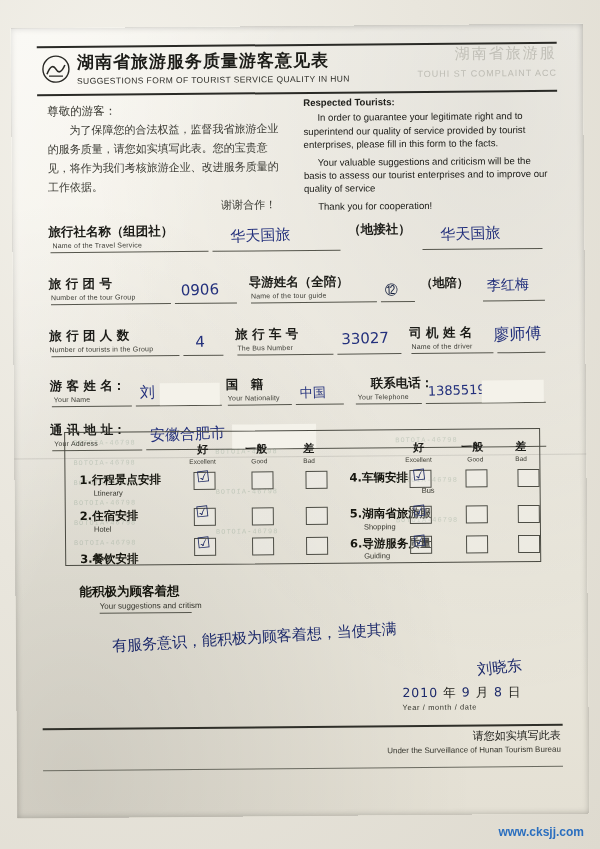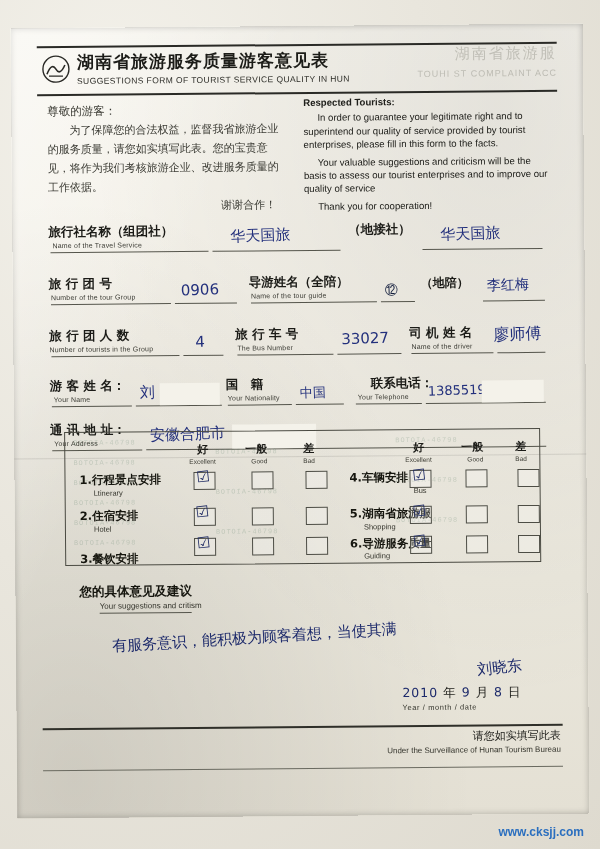--- a/index.html
+++ b/index.html
@@ -360,21 +360,21 @@
         </div>
         <div class="rb-item-en" style="left:28px;top:121px;">Meal</div>
         <div class="cell" style="left:128px;top:106px;"></div>
         <div class="tick" style="left:131px;top:104px;">☑</div>
         <div class="cell" style="left:186px;top:106px;"></div>
         <div class="cell" style="left:240px;top:106px;"></div>
 
         <div class="rb-item" style="left:284px;top:40px;">
           <span>4.</span><span>车辆安排</span>
         </div>
-        <div class="rb-item-en" style="left:300px;top:56px;padding-left:48px;">Bus</div>
+        <div class="rb-item-en" style="left:308px;top:56px;padding-left:48px;">Bus</div>
         <div class="cell" style="left:344px;top:40px;"></div>
         <div class="tick" style="left:347px;top:38px;">☑</div>
         <div class="cell" style="left:400px;top:40px;"></div>
         <div class="cell" style="left:452px;top:40px;"></div>
 
         <div class="rb-item" style="left:284px;top:76px;">
           <span>5.</span><span>湖南省旅游服</span>
         </div>
         <div class="rb-item-en" style="left:298px;top:92px;">Shopping</div>
         <div class="cell" style="left:344px;top:76px;"></div>
@@ -385,21 +385,21 @@
         <div class="rb-item" style="left:284px;top:106px;">
           <span>6.</span><span>导游服务质量</span>
         </div>
         <div class="rb-item-en" style="left:298px;top:121px;">Guiding</div>
         <div class="cell" style="left:344px;top:106px;"></div>
         <div class="tick" style="left:347px;top:104px;">☑</div>
         <div class="cell" style="left:400px;top:106px;"></div>
         <div class="cell" style="left:452px;top:106px;"></div>
       </div>
 
-      <div class="sugg-cn">您的具体意见及建议</div>
+      <div class="sugg-cn">能积极为顾客着想</div>
       <div class="sugg-en">Your suggestions and critism</div>
       <div class="sugg-underline"></div>
       <div class="sugg-hand">有服务意识，能积极为顾客着想，当使其满</div>
       <div class="sig">刘晓东</div>
 
       <div class="datebox">
         <div class="date-line">
           <span class="date-y">2010</span>
           <span>年</span>
           <span class="date-y">9</span>

